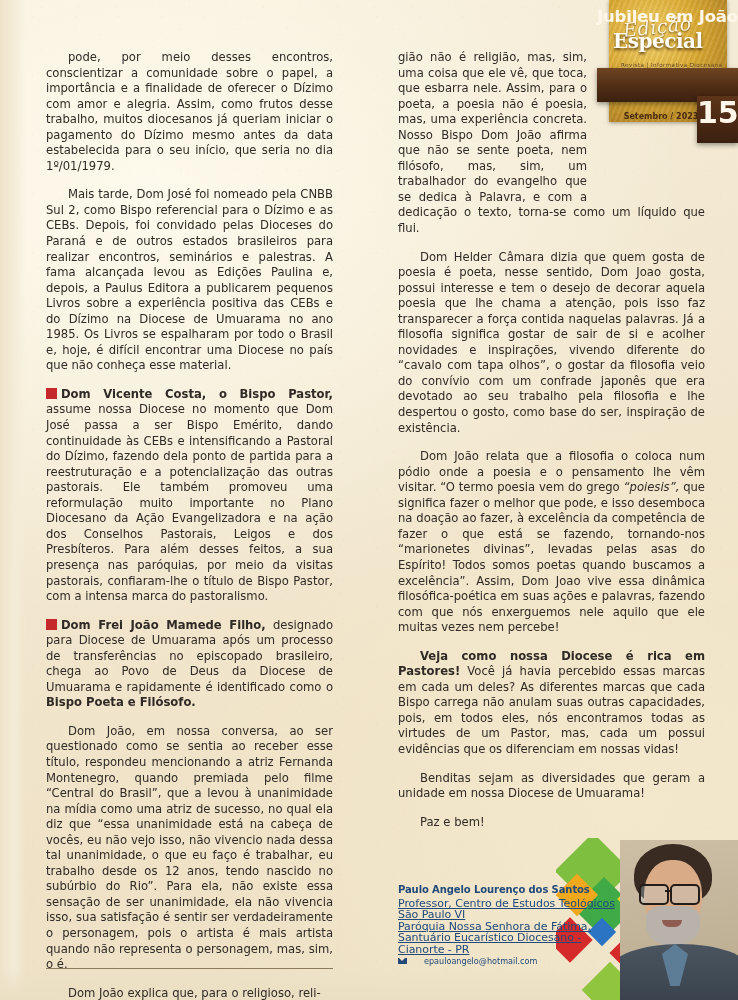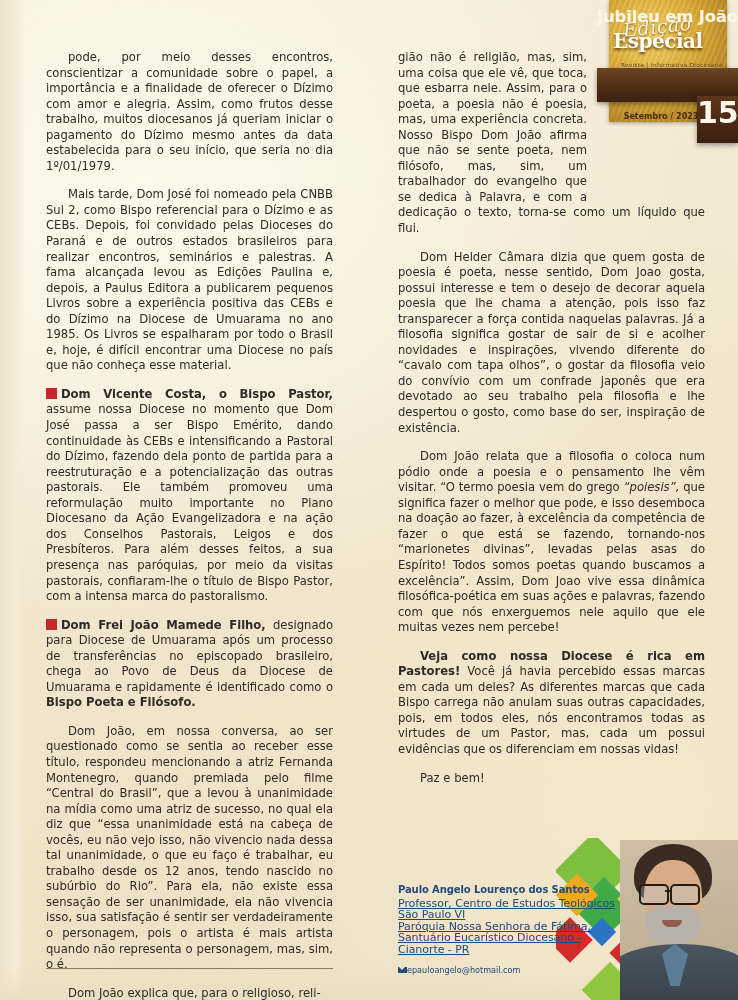--- a/index.html
+++ b/index.html
@@ -284,22 +284,22 @@
   }
   .sig-line {
     font-size: 11px;
     line-height: 11.4px;
     letter-spacing: -0.05px;
     text-decoration: underline;
   }
   .sig-mail-row {
     display: flex;
     align-items: center;
-    gap: 0;
-    margin-top: 10px;
+    gap: 17px;
+    margin-top: 1px;
   }
   .mail-icon {
     display: inline-block;
     width: 9px;
     height: 6.5px;
     background: #214a7a;
     position: relative;
     flex: 0 0 auto;
   }
   .mail-icon:after {
@@ -359,20 +359,21 @@
 
   <div class="col col-right">
     <div class="masthead-spacer"></div>
     <p class="no-indent">gião não é religião, mas, sim, uma coisa que ele vê, que toca, que esbarra nele. Assim, para o poeta, a poesia não é poesia, mas, uma experiência concreta. Nosso Bispo Dom João afirma que não se sente poeta, nem filósofo, mas, sim, um trabalhador do evangelho que se dedica à Palavra, e com a dedicação o texto, torna-se como um líquido que flui.</p>
     <p>Dom Helder Câmara dizia que quem gosta de poesia é poeta, nesse sentido, Dom Joao gosta, possui interesse e tem o desejo de decorar aquela poesia que lhe chama a atenção, pois isso faz transparecer a força contida naquelas palavras. Já a filosofia significa gostar de sair de si e acolher novidades e inspirações, vivendo diferente do “cavalo com tapa olhos”, o gostar da filosofia veio do convívio com um confrade japonês que era devotado ao seu trabalho pela filosofia e lhe despertou o gosto, como base do ser, inspiração de existência.</p>
 
     <p><span>Dom João relata que a filosofia o coloca num pódio onde a poesia e o pensamento lhe vêm visitar. “O termo poesia vem do grego </span><i>“poiesis”,</i><span> que significa fazer o melhor que pode, e isso desemboca na doação ao fazer, à excelência da competência de fazer o que está se fazendo, tornando-nos “marionetes divinas”, levadas pelas asas do Espírito! Todos somos poetas quando buscamos a excelência”. Assim, Dom Joao vive essa dinâmica filosófica-poética em suas ações e palavras, fazendo com que nós enxerguemos nele aquilo que ele muitas vezes nem percebe!</span></p>
 
     <p><b>Veja como nossa Diocese é rica em Pastores!</b><span> Você já havia percebido essas marcas em cada um deles? As diferentes marcas que cada Bispo carrega não anulam suas outras capacidades, pois, em todos eles, nós encontramos todas as virtudes de um Pastor, mas, cada um possui evidências que os diferenciam em nossas vidas!</span></p>
 
+    <p>Benditas sejam as diversidades que geram a unidade em nossa Diocese de Umuarama!</p>
     <p>Paz e bem!</p>
   </div>
 
   <div class="collage">
     <div class="dia" style="left:10px; top:6px; width:54px; height:54px; background:#7fbf3f;"></div>
     <div class="dia" style="left:26px; top:48px; width:44px; height:44px; background:#3faa46;"></div>
     <div class="dia" style="left:6px; top:42px; width:30px; height:30px; background:#f2a81d;"></div>
     <div class="dia" style="left:74px; top:30px; width:62px; height:62px; background:#e8d32a;"></div>
     <div class="dia" style="left:-2px; top:86px; width:32px; height:32px; background:#d42a2a;"></div>
     <div class="dia" style="left:36px; top:84px; width:20px; height:20px; background:#2b74c4;"></div>

